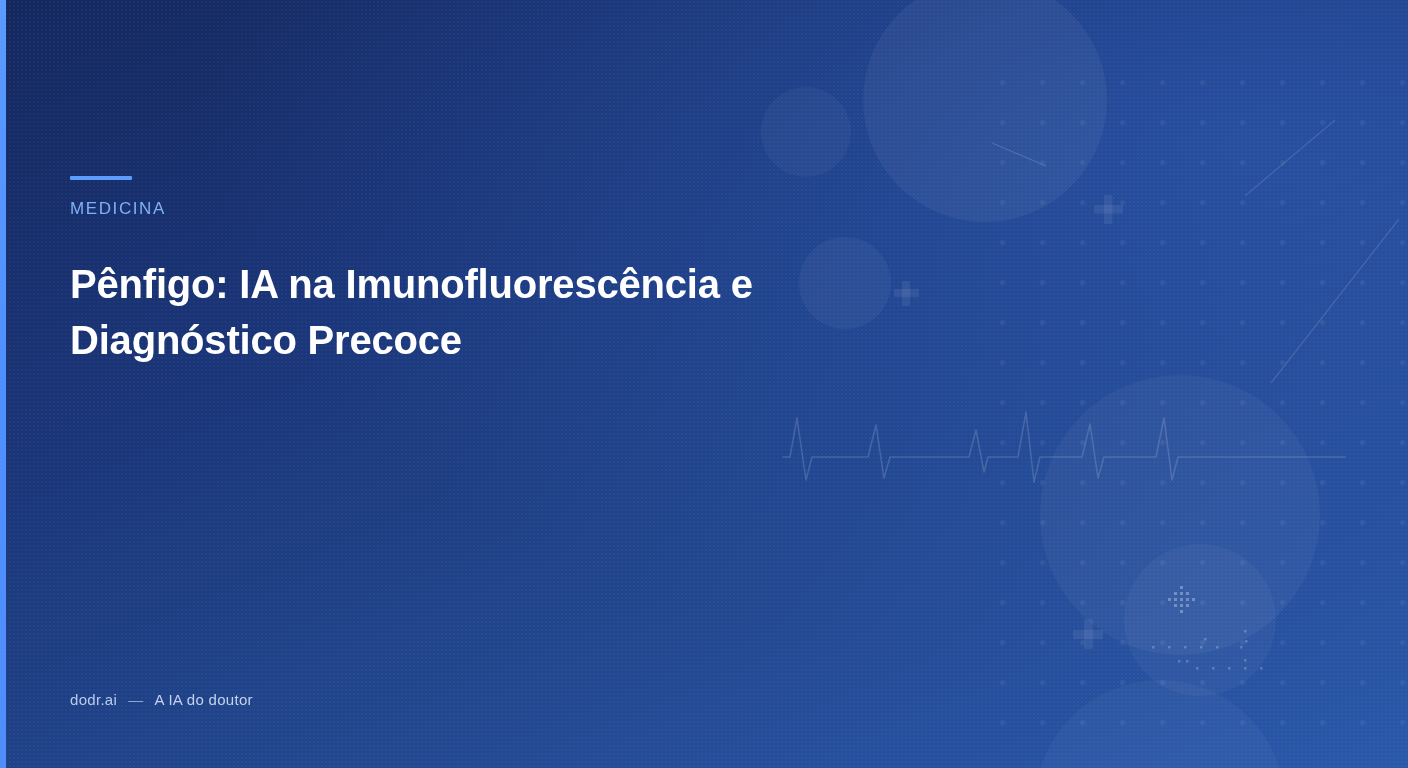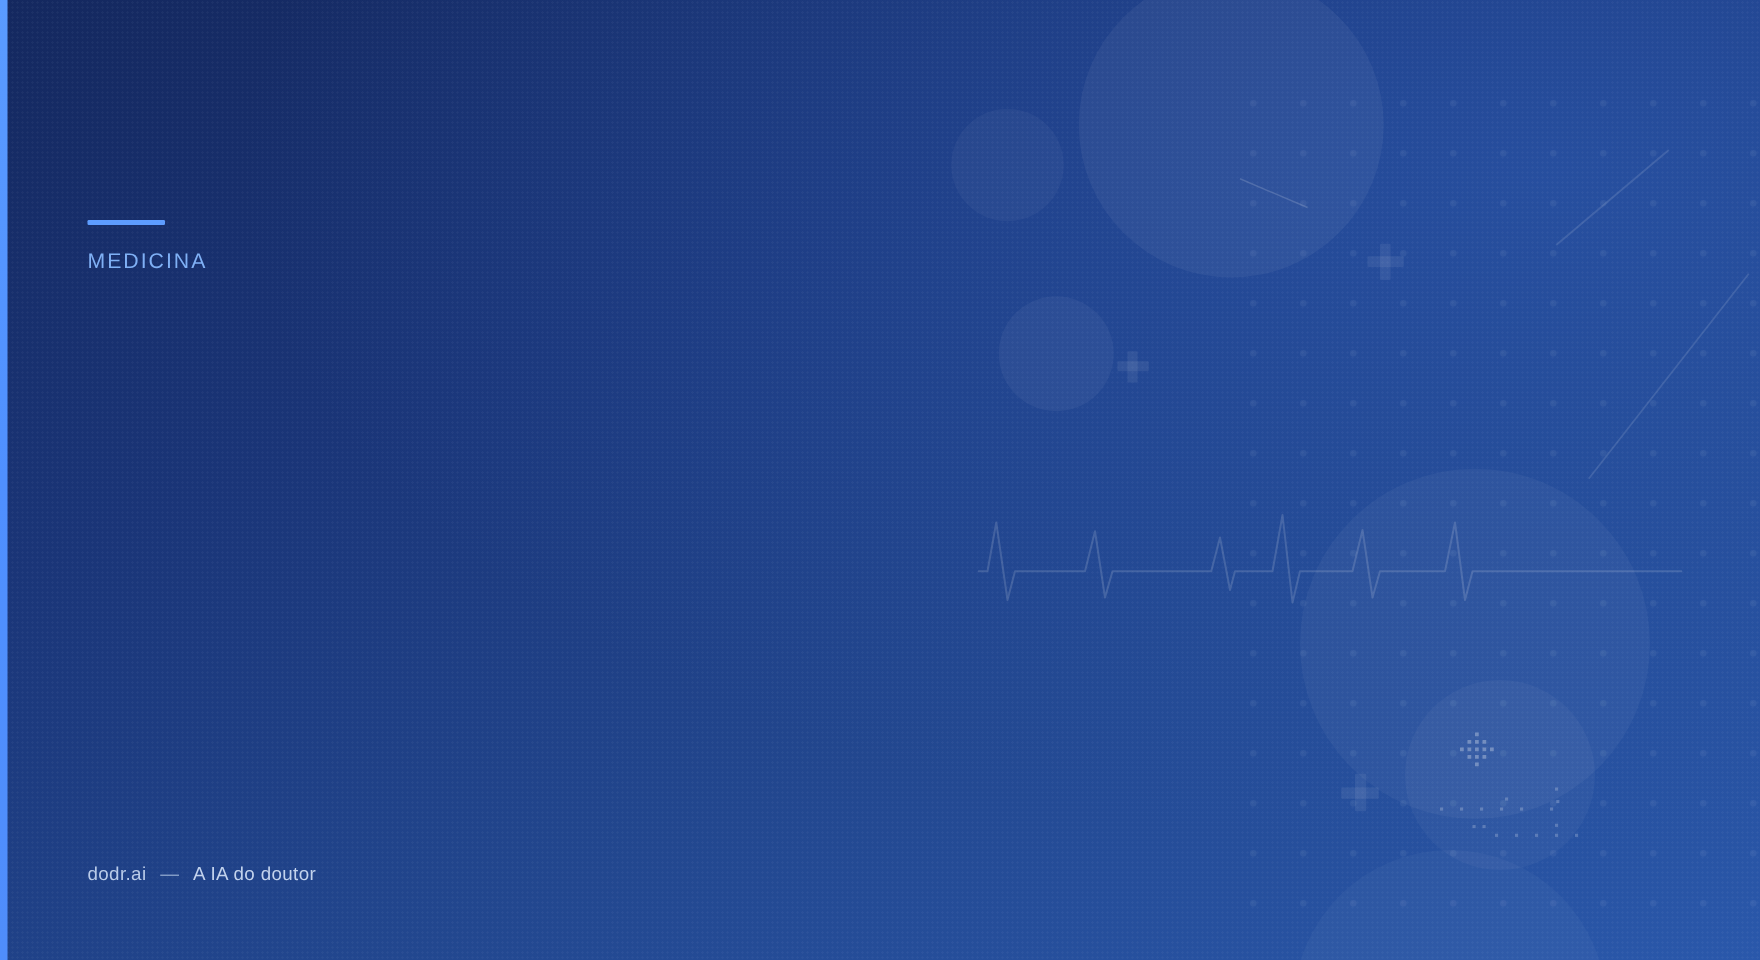--- a/index.html
+++ b/index.html
@@ -170,20 +170,21 @@
 
   <div class="texture"></div>
   <div class="edge-bar"></div>
 
   <div class="content">
 
     <div class="kicker-rule"></div>
 
     <div class="kicker">MEDICINA</div>
 
+    <h1 class="title">Pênfigo: IA na Imunofluorescência e Diagnóstico Precoce</h1>
 
     <div class="footer">
       <span class="brand">dodr.ai</span>
       <span class="dash">—</span>
       <span class="tag">A IA do doutor</span>
     </div>
 
   </div>
 </div>
 

